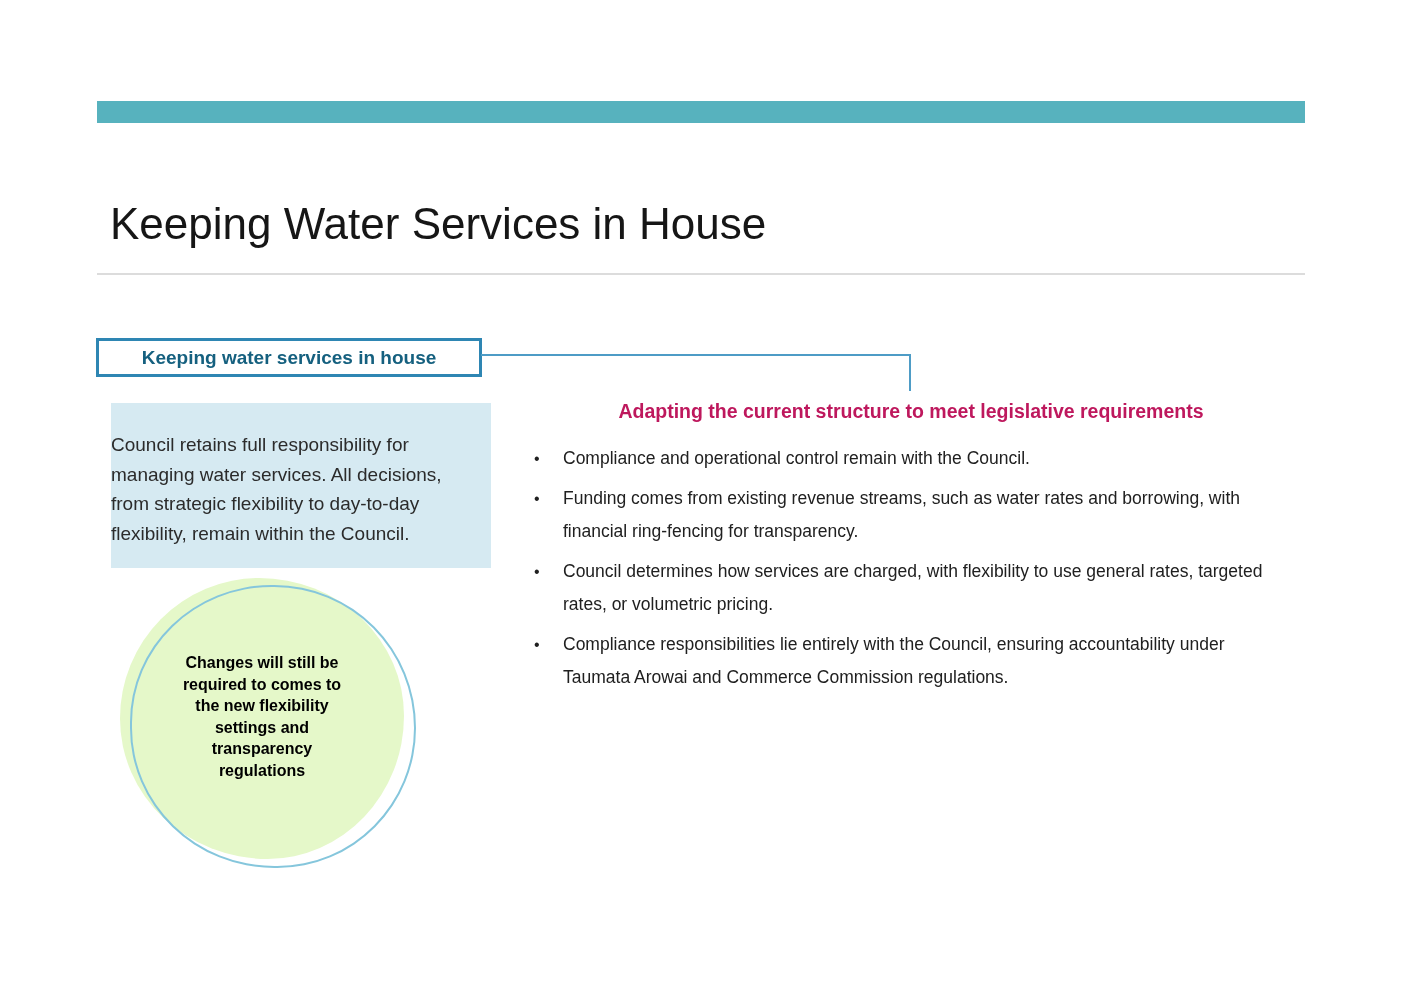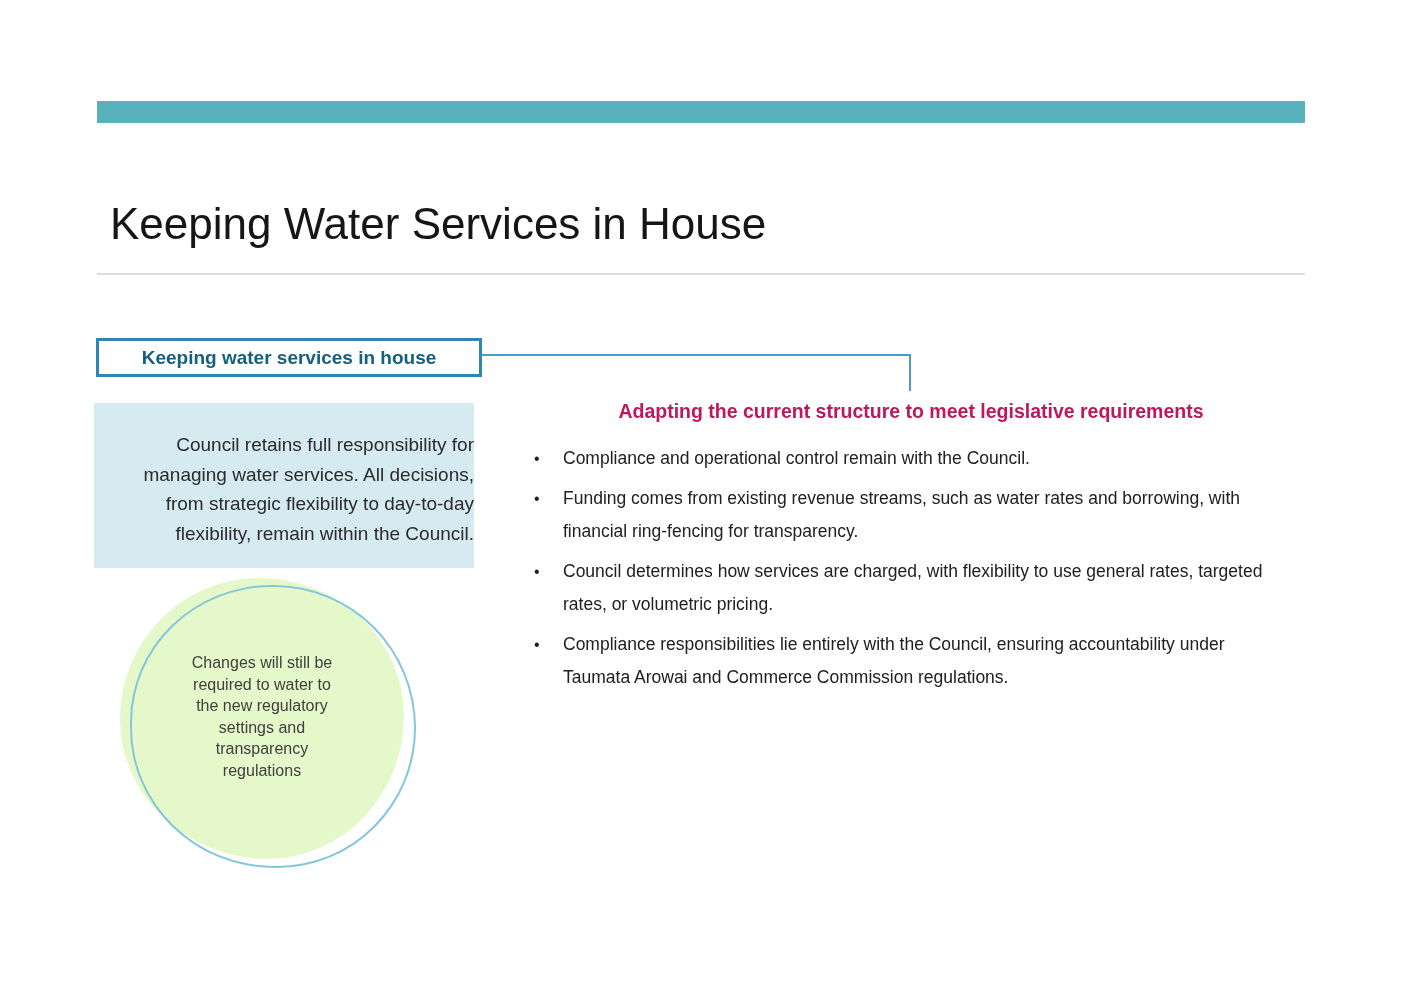--- a/index.html
+++ b/index.html
@@ -92,26 +92,26 @@
     flex: 0 0 35px;
     padding-left: 6px;
     box-sizing: border-box;
     font-size: 16px;
   }
   .bullet-text {
     flex: 1 1 auto;
   }
   .left-panel {
     position: absolute;
-    left: 94px; top: 403px;
+    left: 111px; top: 403px;
     width: 380px; height: 165px;
     background: var(--panel-bg, #D6EAF2);
     box-sizing: border-box;
     padding-top: 27px;
-    text-align: right;
+    text-align: left;
     font-size: 19px;
     line-height: 29.5px;
     color: #2B2B2B;
   }
   .green-blob {
     position: absolute;
     left: 120px; top: 578px;
     width: 284px; height: 281px;
     background: var(--circle-fill, #E5F8C9);
     border-radius: 49% 51% 48% 52% / 50% 49% 51% 50%;
@@ -125,22 +125,22 @@
     border-radius: 50% 50% 49% 51% / 49% 51% 50% 50%;
     background: transparent;
   }
   .circle-text {
     position: absolute;
     left: 152px; top: 652px;
     width: 220px;
     text-align: center;
     font-size: 16px;
     line-height: 21.5px;
-    font-weight: 400;
-    color: #404040;
+    font-weight: 700;
+    color: #000000;
   }
 </style>
 </head>
 <body>
 
 <div class="slide">
 
   <div class="top-bar"></div>
 
   <h1 class="slide-title">Keeping Water Services in House</h1>
@@ -180,20 +180,20 @@
     <div>managing water services. All decisions,</div>
     <div>from strategic flexibility to day-to-day</div>
     <div>flexibility, remain within the Council.</div>
   </div>
 
   <div class="green-blob"></div>
   <div class="blue-ring"></div>
 
   <div class="circle-text">
     <div>Changes will still be</div>
-    <div>required to water to</div>
-    <div>the new regulatory</div>
+    <div>required to comes to</div>
+    <div>the new flexibility</div>
     <div>settings and</div>
     <div>transparency</div>
     <div>regulations</div>
   </div>
 
 </div>
 
 </body></html>

